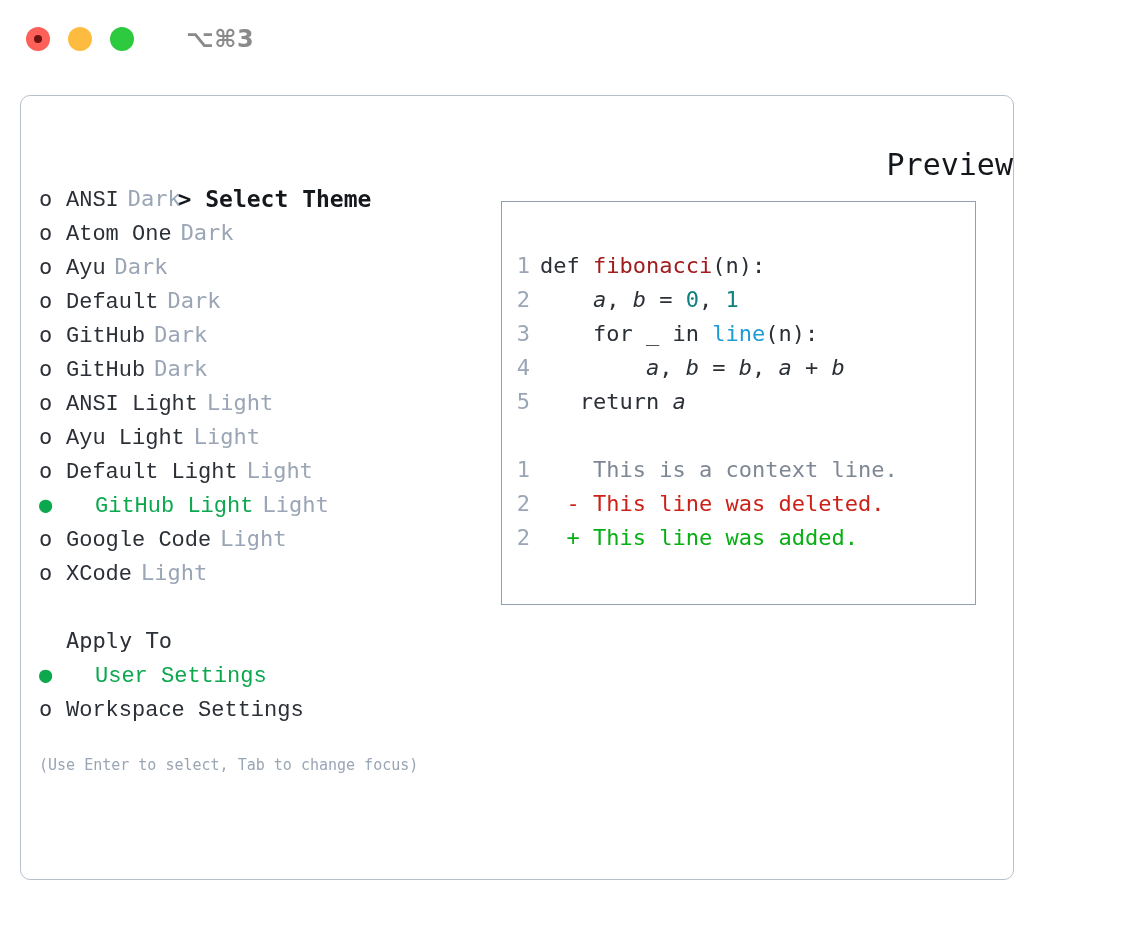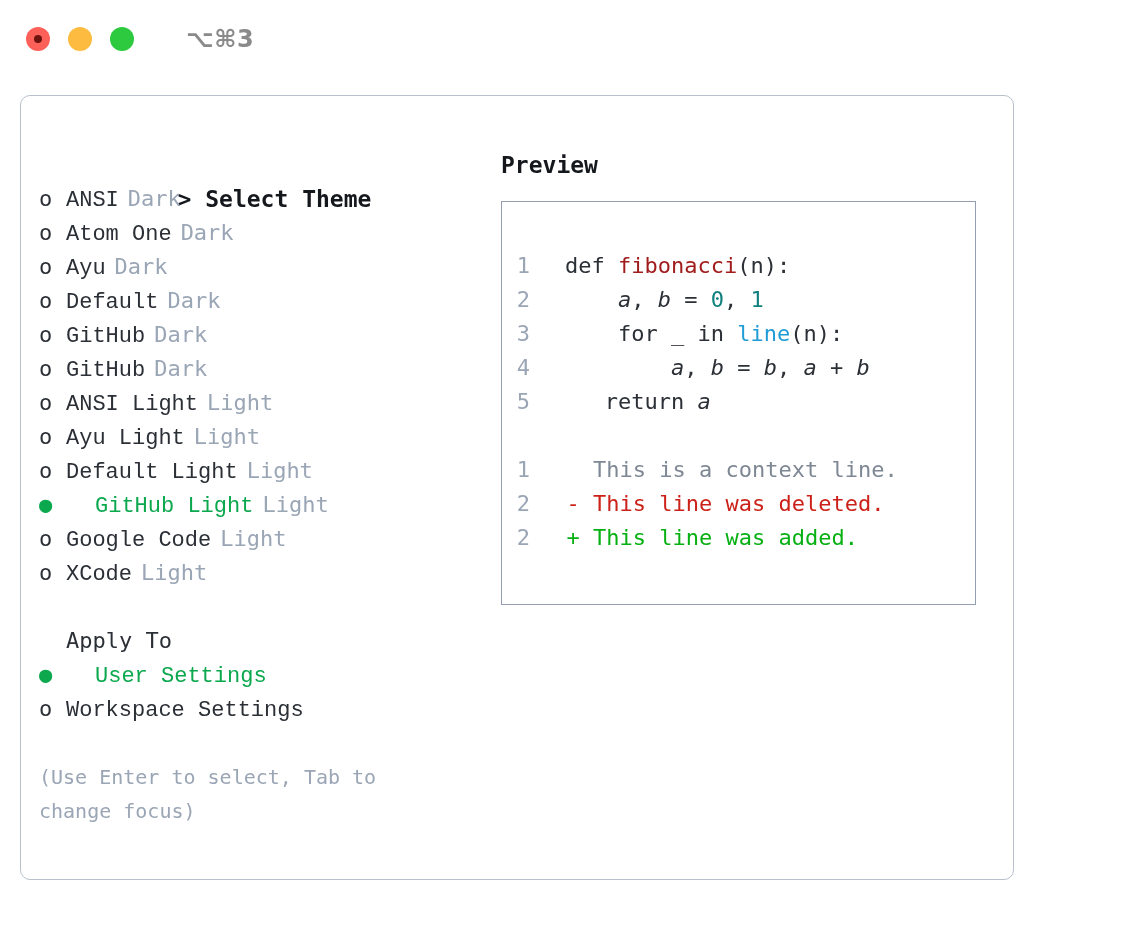--- a/index.html
+++ b/index.html
@@ -145,37 +145,38 @@
   .apply-heading {
     font-size: 22px;
     color: #2b2f36;
     line-height: 34px;
     height: 34px;
     padding-left: 27px;
     white-space: pre;
   }
 
   .hint {
-    margin-top: 34px;
-    font-size: 20px;
+    margin-top: 22px;
+    font-size: 15px;
     line-height: 34px;
     color: #9aa5b5;
     width: 404px;
     white-space: pre-wrap;
     word-break: normal;
   }
 
   
   .preview-heading {
-    font-size: 23px;
-    font-weight: 700;
+    font-size: 30px;
+    font-weight: 400;
     color: #14171c;
     line-height: 34px;
     height: 34px;
     white-space: pre;
+    text-align: right;
   }
   .preview-box {
     margin-top: 19px;
     width: 475px;
     height: 404px;
     border: 1.5px solid #939eb0;
     box-sizing: border-box;
     background: #ffffff;
     padding: 47px 0 0 0;
   }
@@ -189,21 +190,21 @@
   }
   .ln {
     width: 38px;
     flex: 0 0 38px;
     text-align: right;
     color: #9aa5b5;
     padding-right: 10px;
     box-sizing: border-box;
     font-size: 22px;
   }
-  .code-text { color: #2b2f36; margin-left: 25px; }
+  .code-text { color: #2b2f36; }
 
   .tok-kw   { color: #2b2f36; }
   .tok-fn   { color: #a11c1c; }
   .tok-num  { color: #11817e; }
   .tok-call { color: #1f9cd6; }
   .tok-var  { font-style: italic; color: #2b2f36; }
   .tok-plain{ color: #2b2f36; }
 
   .diff-gap { height: 34px; }
   .diff-ctx { color: #7e8894; }

